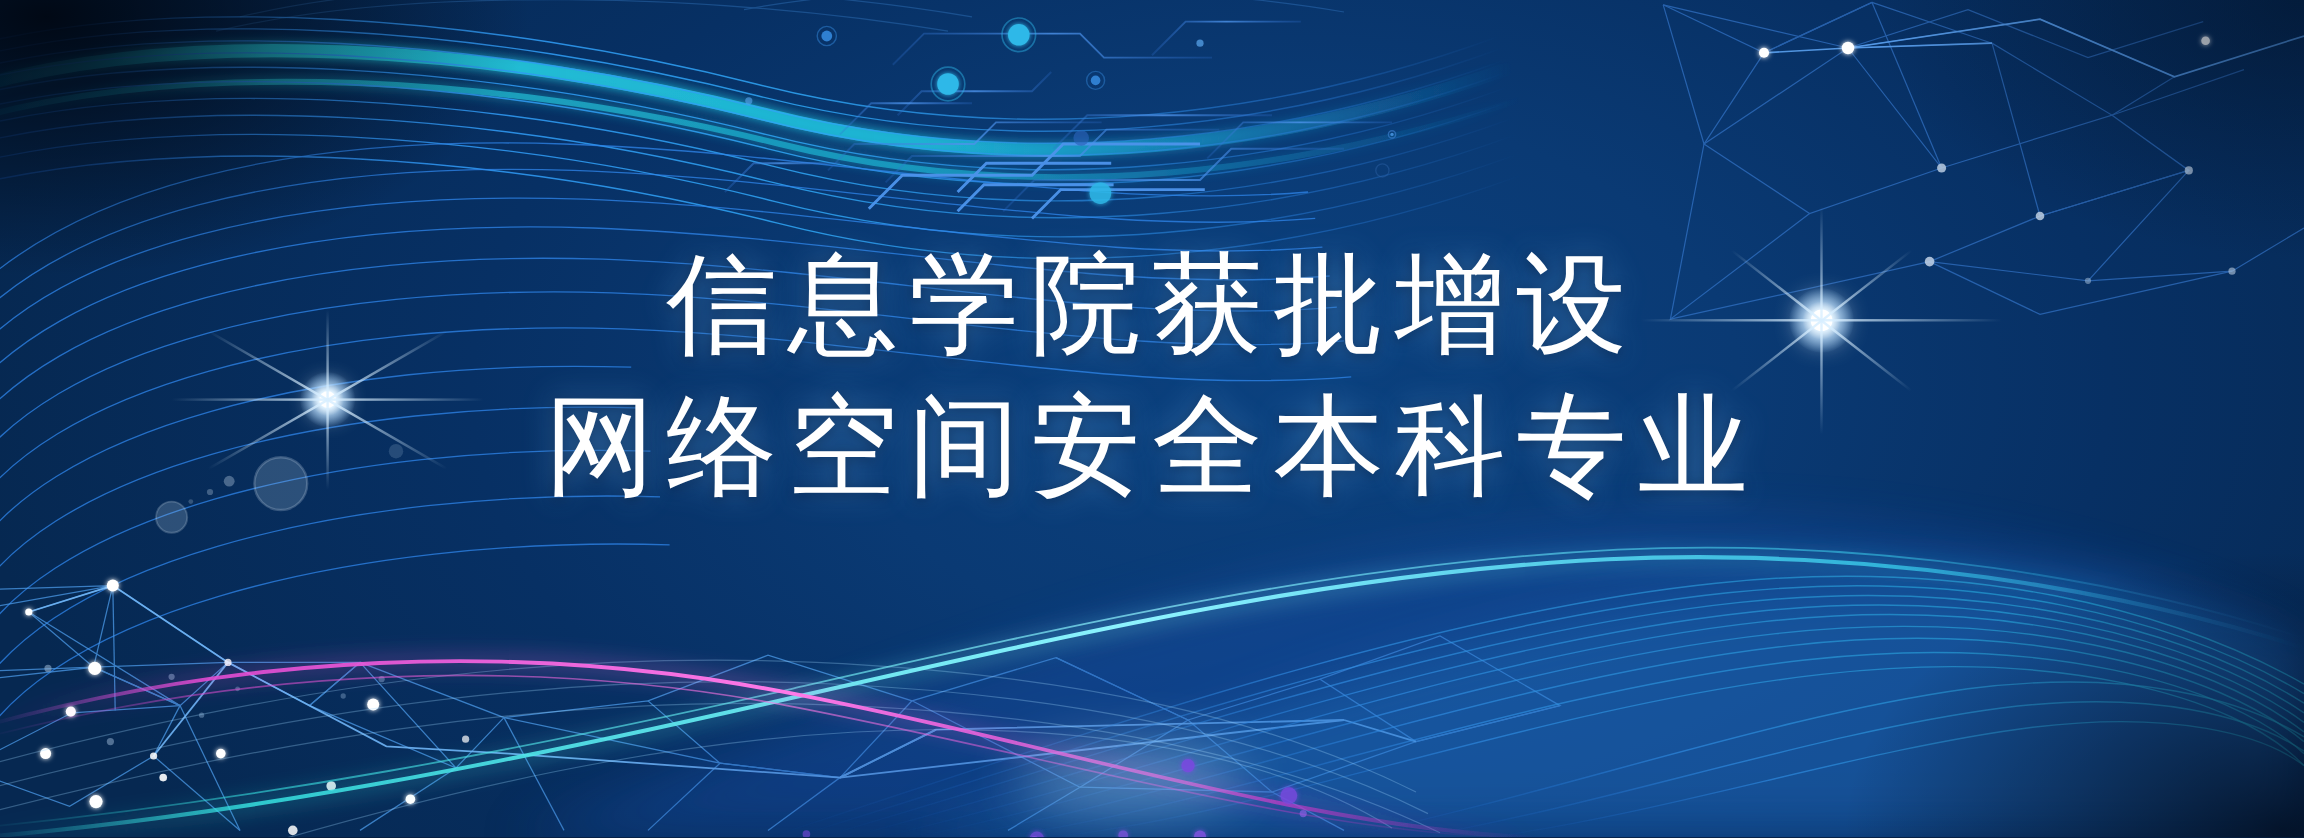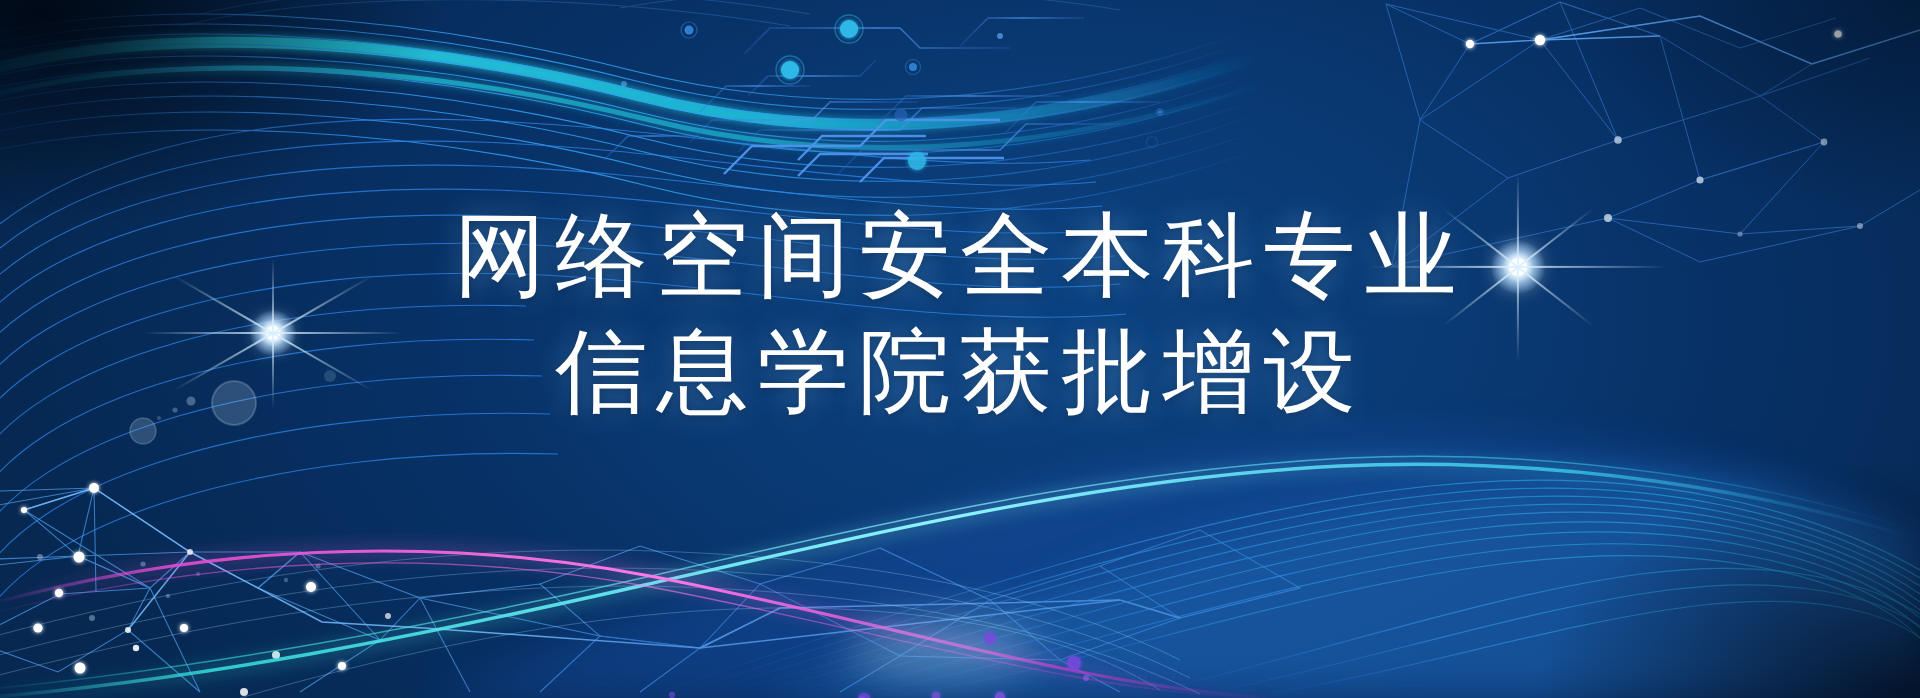--- a/index.html
+++ b/index.html
@@ -398,17 +398,17 @@
       <circle cx="159" cy="418" r="2" fill="#d8e8f8" opacity=".22"></circle>
       <circle cx="143" cy="431" r="13" fill="#bcd4ee" opacity=".22"></circle>
       <circle cx="143" cy="431" r="13" fill="none" stroke="#e0eefc" stroke-opacity=".2" stroke-width="1.6"></circle>
       <circle cx="330" cy="376" r="6" fill="#cfe4f8" opacity=".16"></circle>
     </g>
   </svg>
 
   <div id="vignette"></div>
 
   <div id="title-block">
+    <div class="title-line" id="title-line-1">信息学院获批增设</div>
     <div class="title-line" id="title-line-2">网络空间安全本科专业</div>
-    <div class="title-line" id="title-line-1">信息学院获批增设</div>
   </div>
 
 </div>
 
 </body></html>

